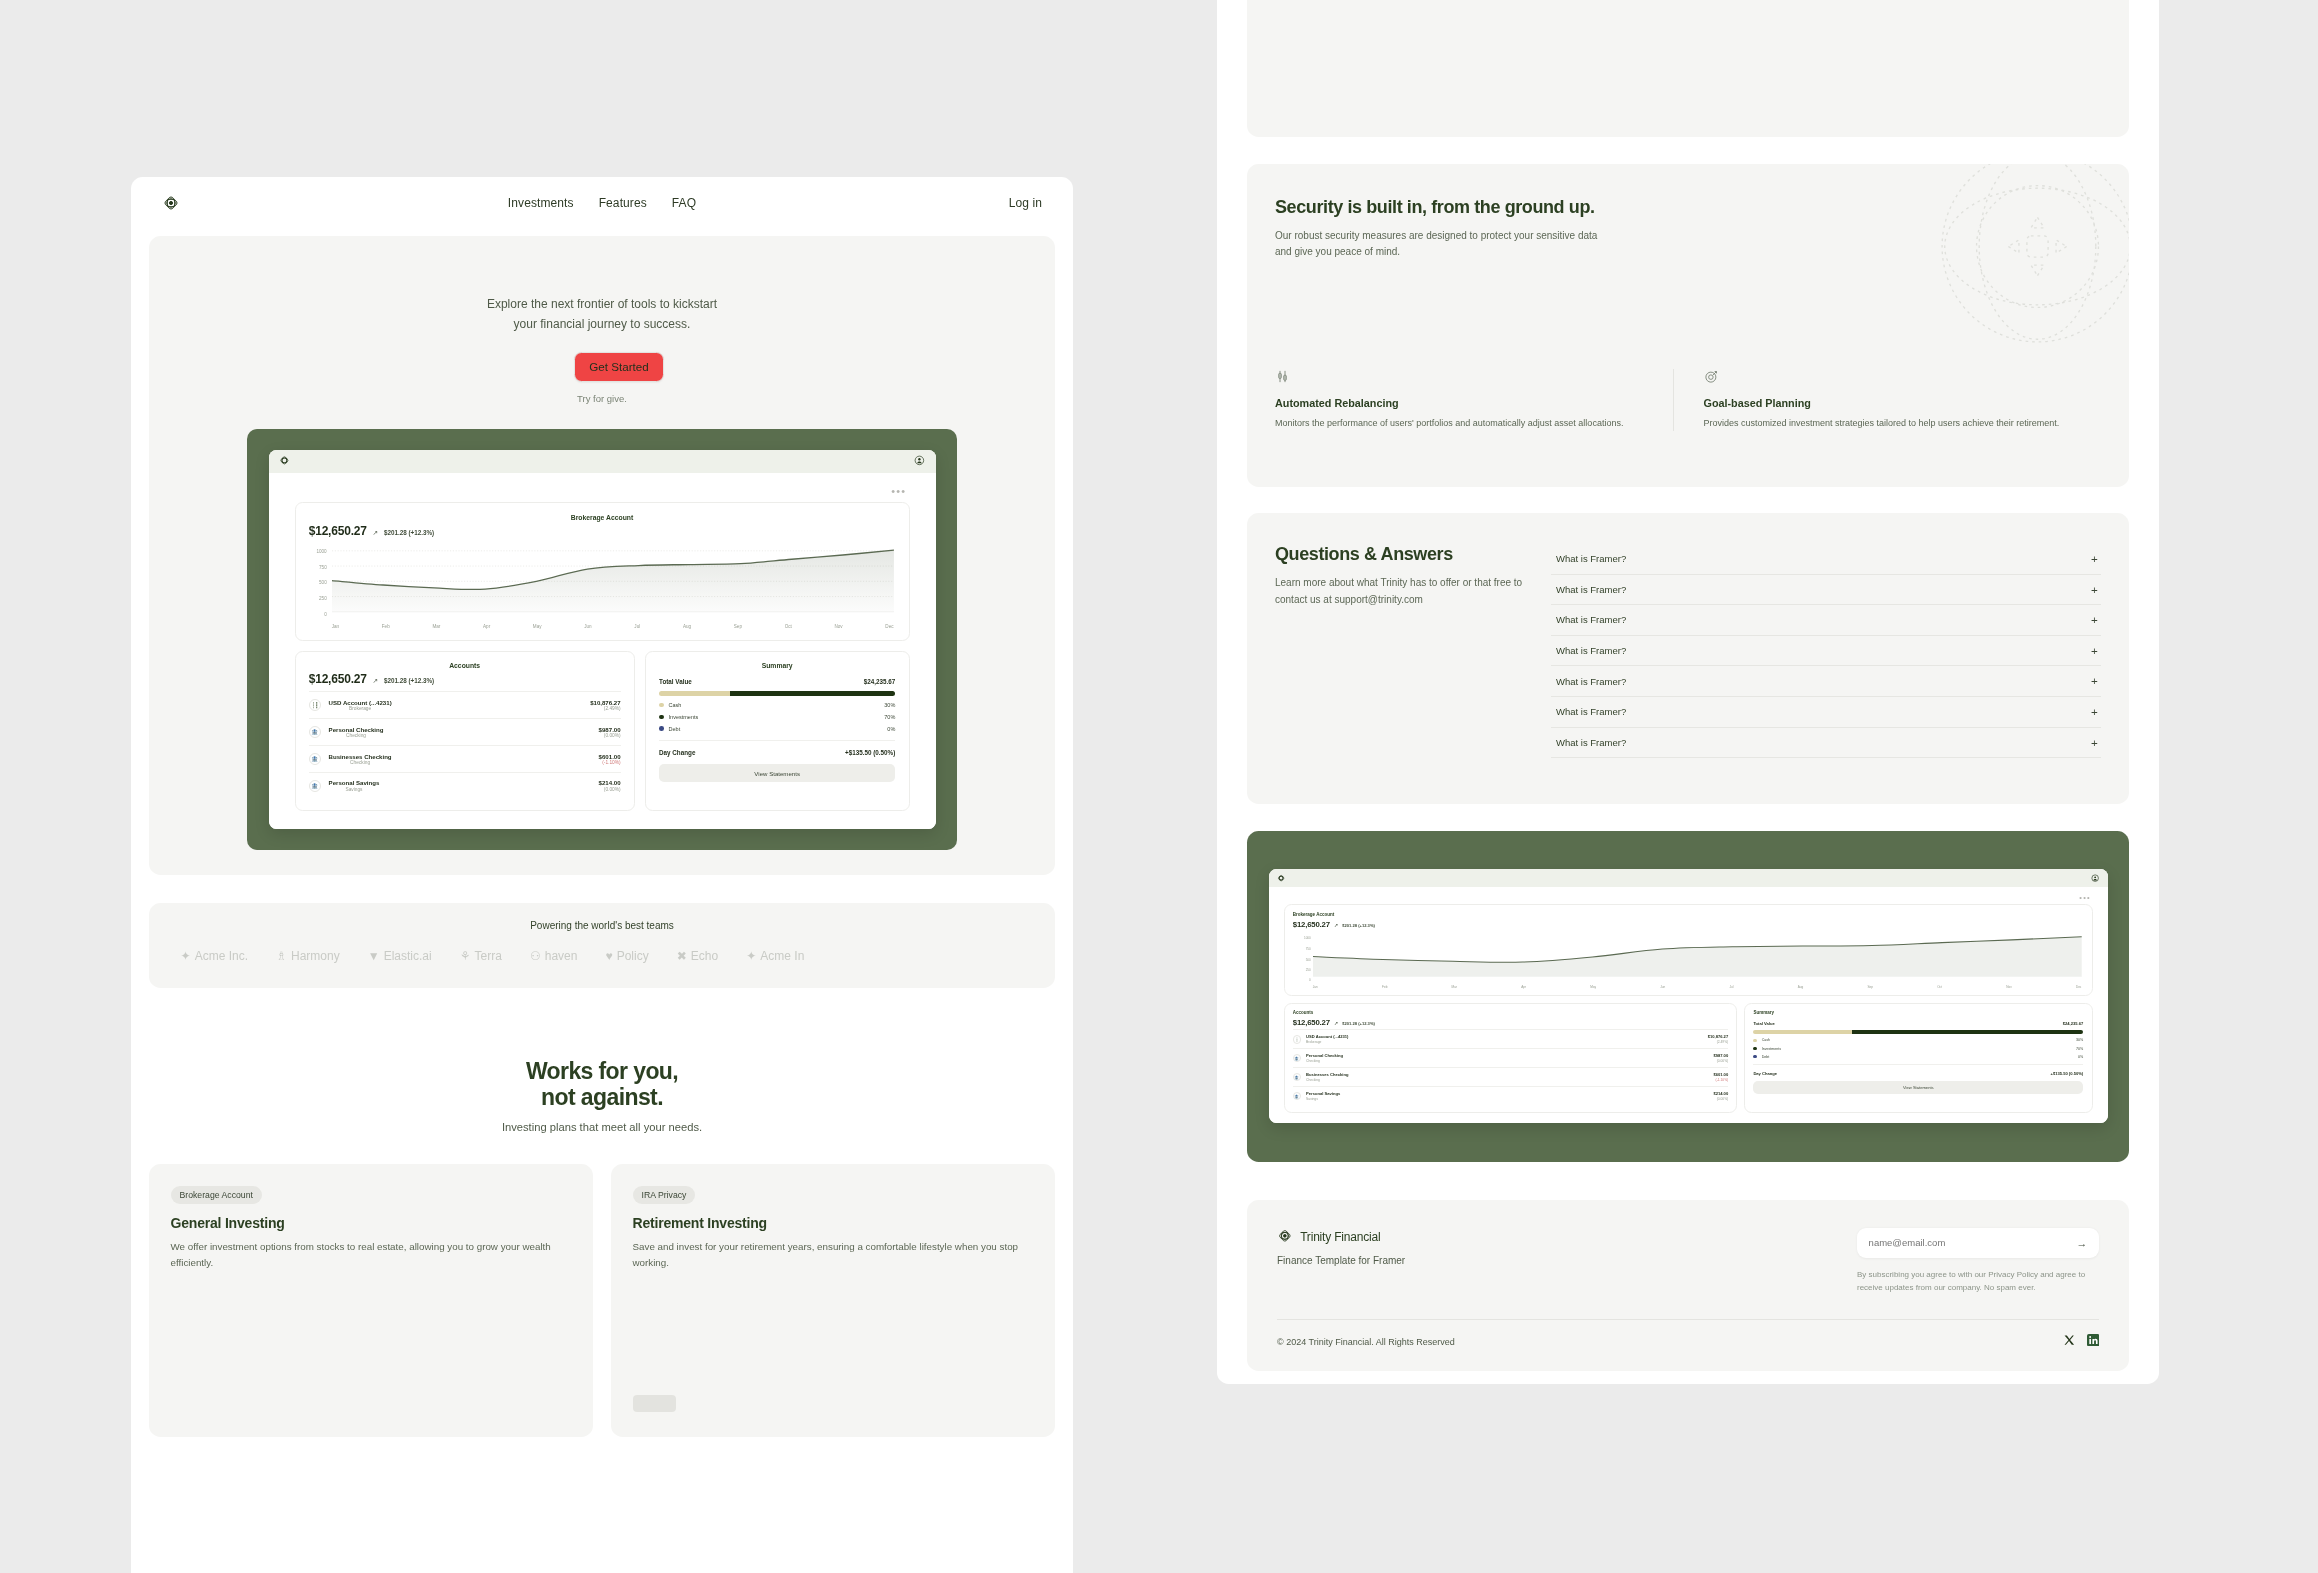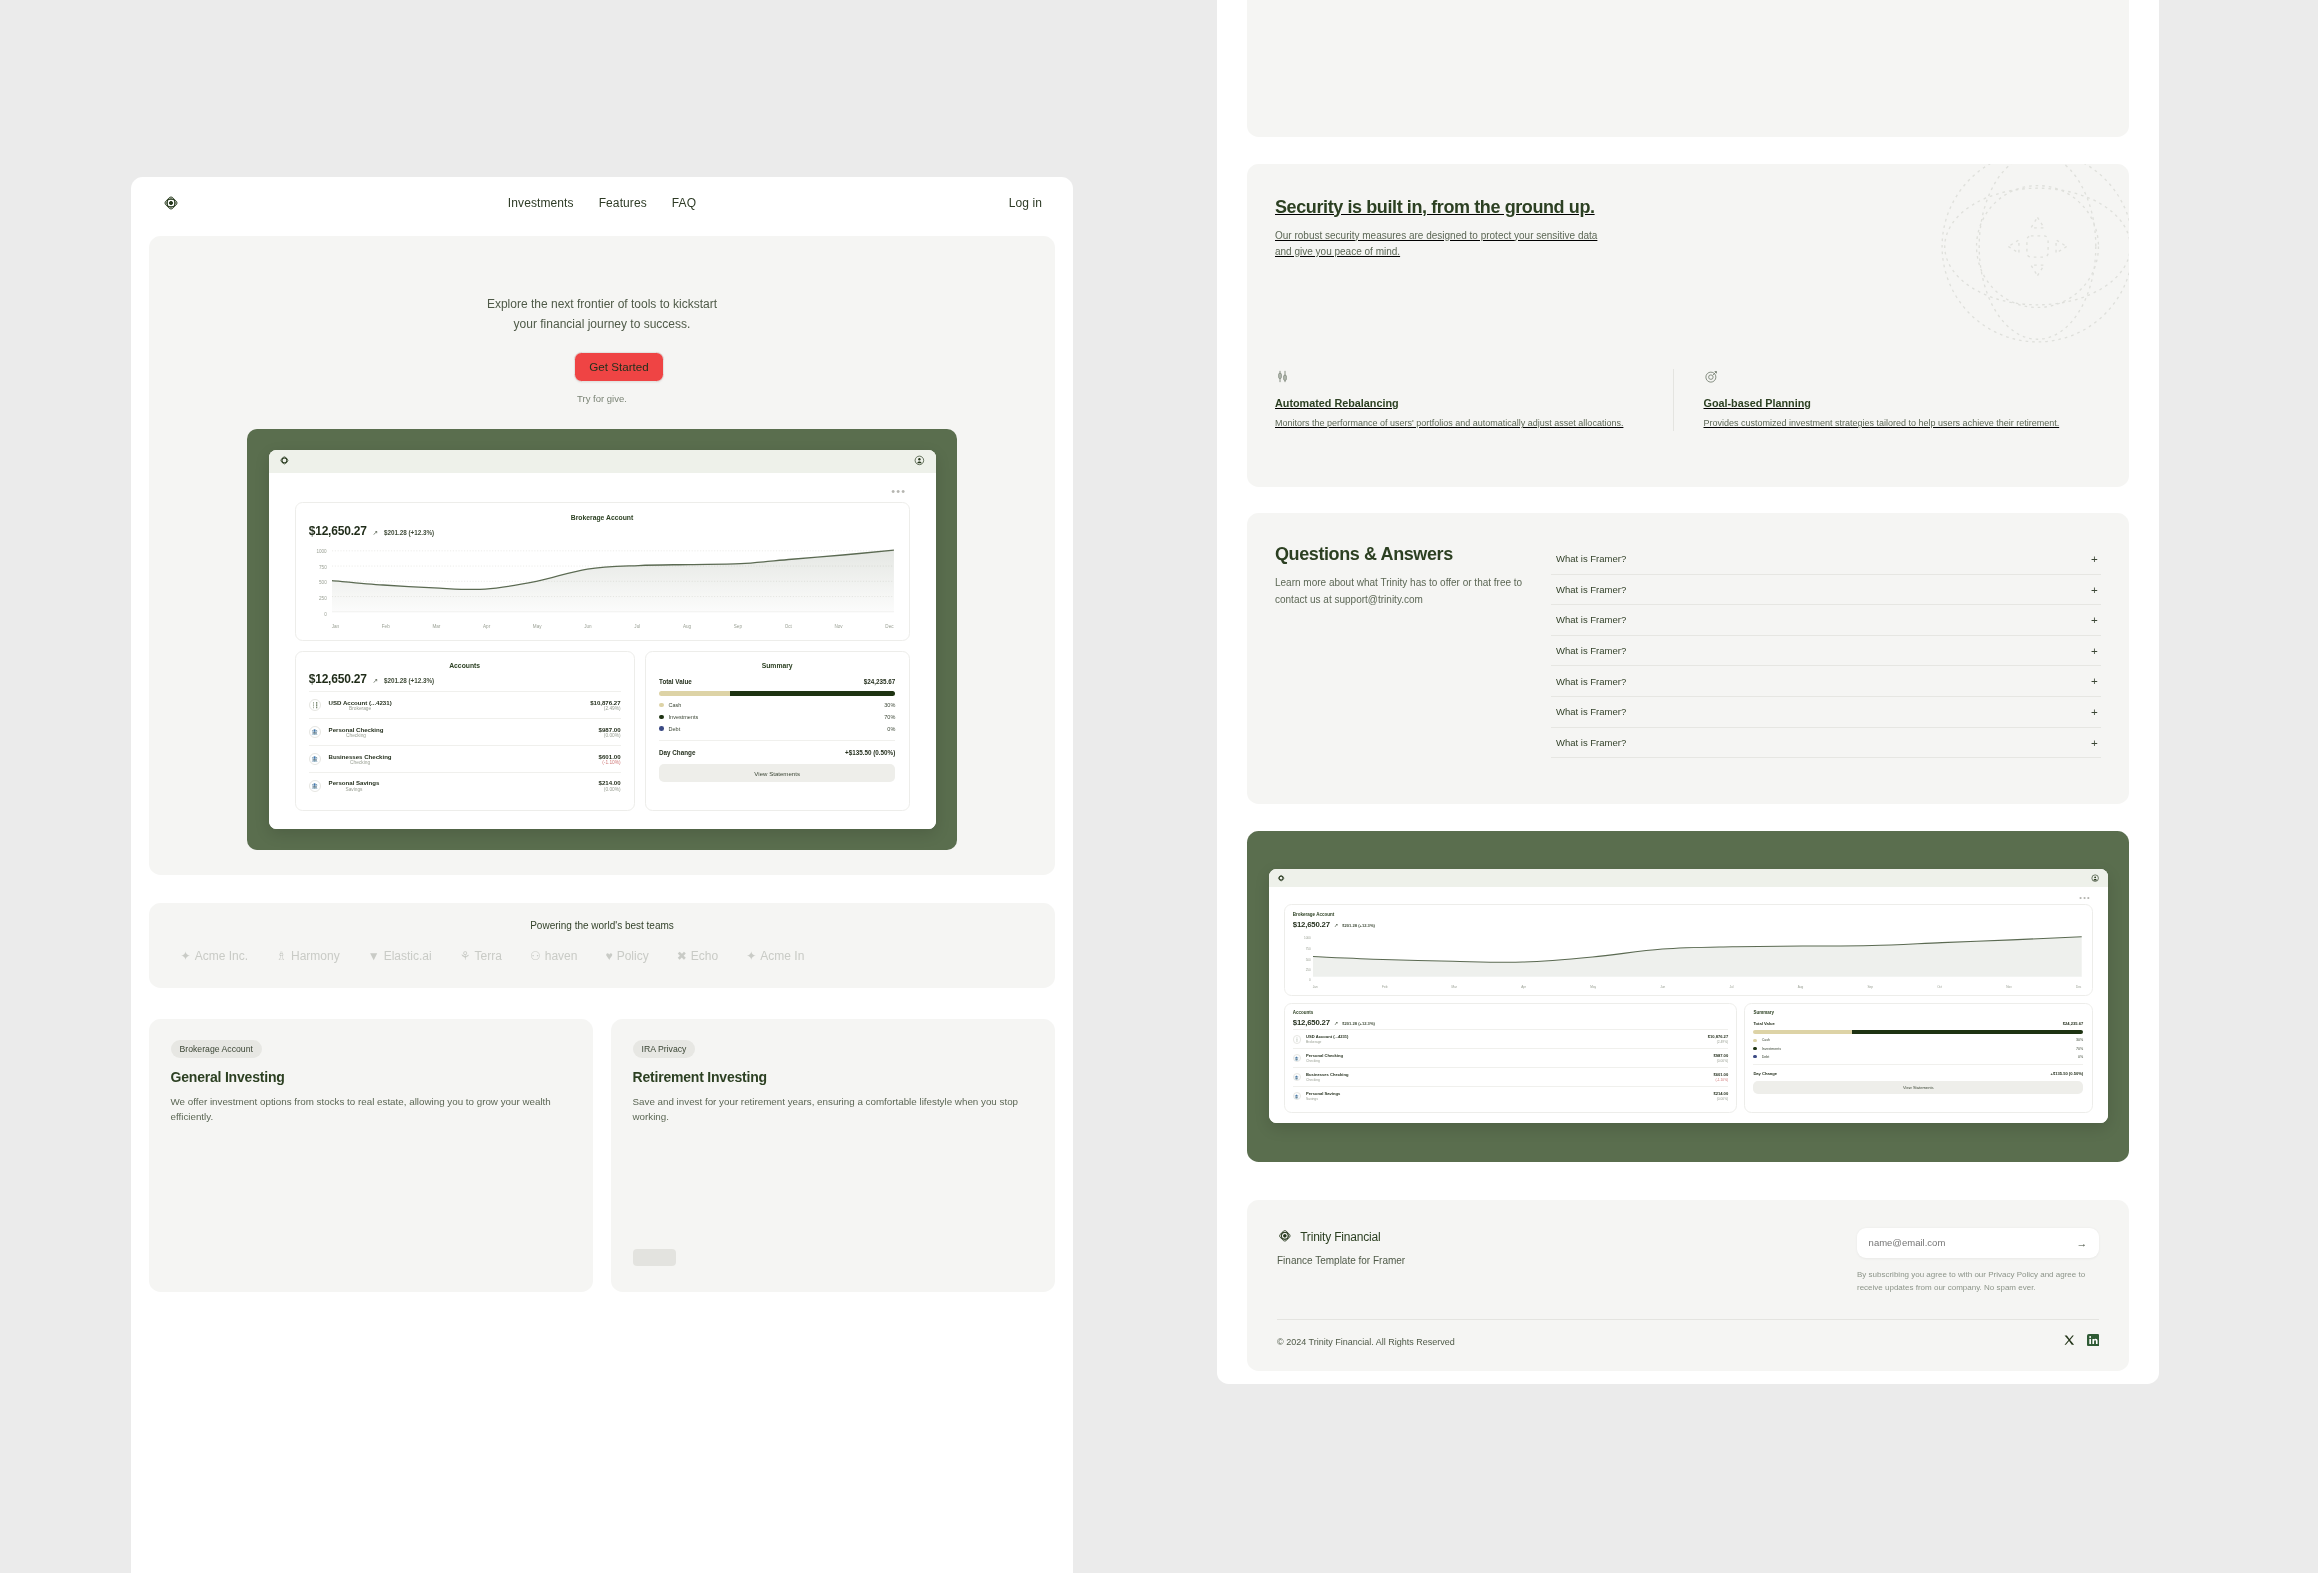--- a/index.html
+++ b/index.html
@@ -198,21 +198,21 @@
   
   .rp-pad { padding: 0 30px; }
   .rsec {
     background: #f5f5f3; border-radius: 11.6px;
     position: relative; overflow: hidden;
   }
   
   #sec-connect { height: 308px; padding: 25px 28px; }
 
   
-  #sec-security { margin-top: 26.5px; height: 323px; padding: 33px 28px; text-decoration: underline; }
+  #sec-security { margin-top: 26.5px; height: 323px; padding: 33px 28px; }
   .rsec h2 {
     font-size: 18px; font-weight: 700; color: #2c4022; letter-spacing: -0.4px;
   }
   .rsec .lead { margin-top: 10px; font-size: 10px; color: #5c6755; line-height: 1.65; max-width: 323px; }
   .feat-row { display: flex; margin-top: 108px; }
   .feat { flex: 1; padding-right: 25px; }
   .feat + .feat { border-left: 0.8px solid #e4e4e0; padding-left: 30px; }
   .feat-ico { color: #7e887a; height: 16.6px; }
   .feat h4 { margin-top: 11.6px; font-size: 10.8px; font-weight: 600; color: #2c4022; }
   .feat p { margin-top: 7.5px; font-size: 9px; color: #5c6755; line-height: 1.6; }
@@ -520,20 +520,27 @@
             <span>✖</span>
             <span>Echo</span>
           </span>
         <span class="logo-item">
             <span>✦</span>
             <span>Acme In</span>
           </span>
       </div>
     </div>
 
+    <div class="section2">
+      <h2>
+        <span style="display:block">Works for you,</span>
+        <span style="display:block">not against.</span>
+      </h2>
+      <div class="s2sub">Investing plans that meet all your needs.</div>
+    </div>
 
     <div class="plan-grid">
       <div class="plan-card">
         <span class="pill">Brokerage Account</span>
         <h3>General Investing</h3>
         <p>We offer investment options from stocks to real estate, allowing you to grow your wealth efficiently.</p>
       </div>
       <div class="plan-card">
         <span class="pill">IRA Privacy</span>
         <h3>Retirement Investing</h3>

